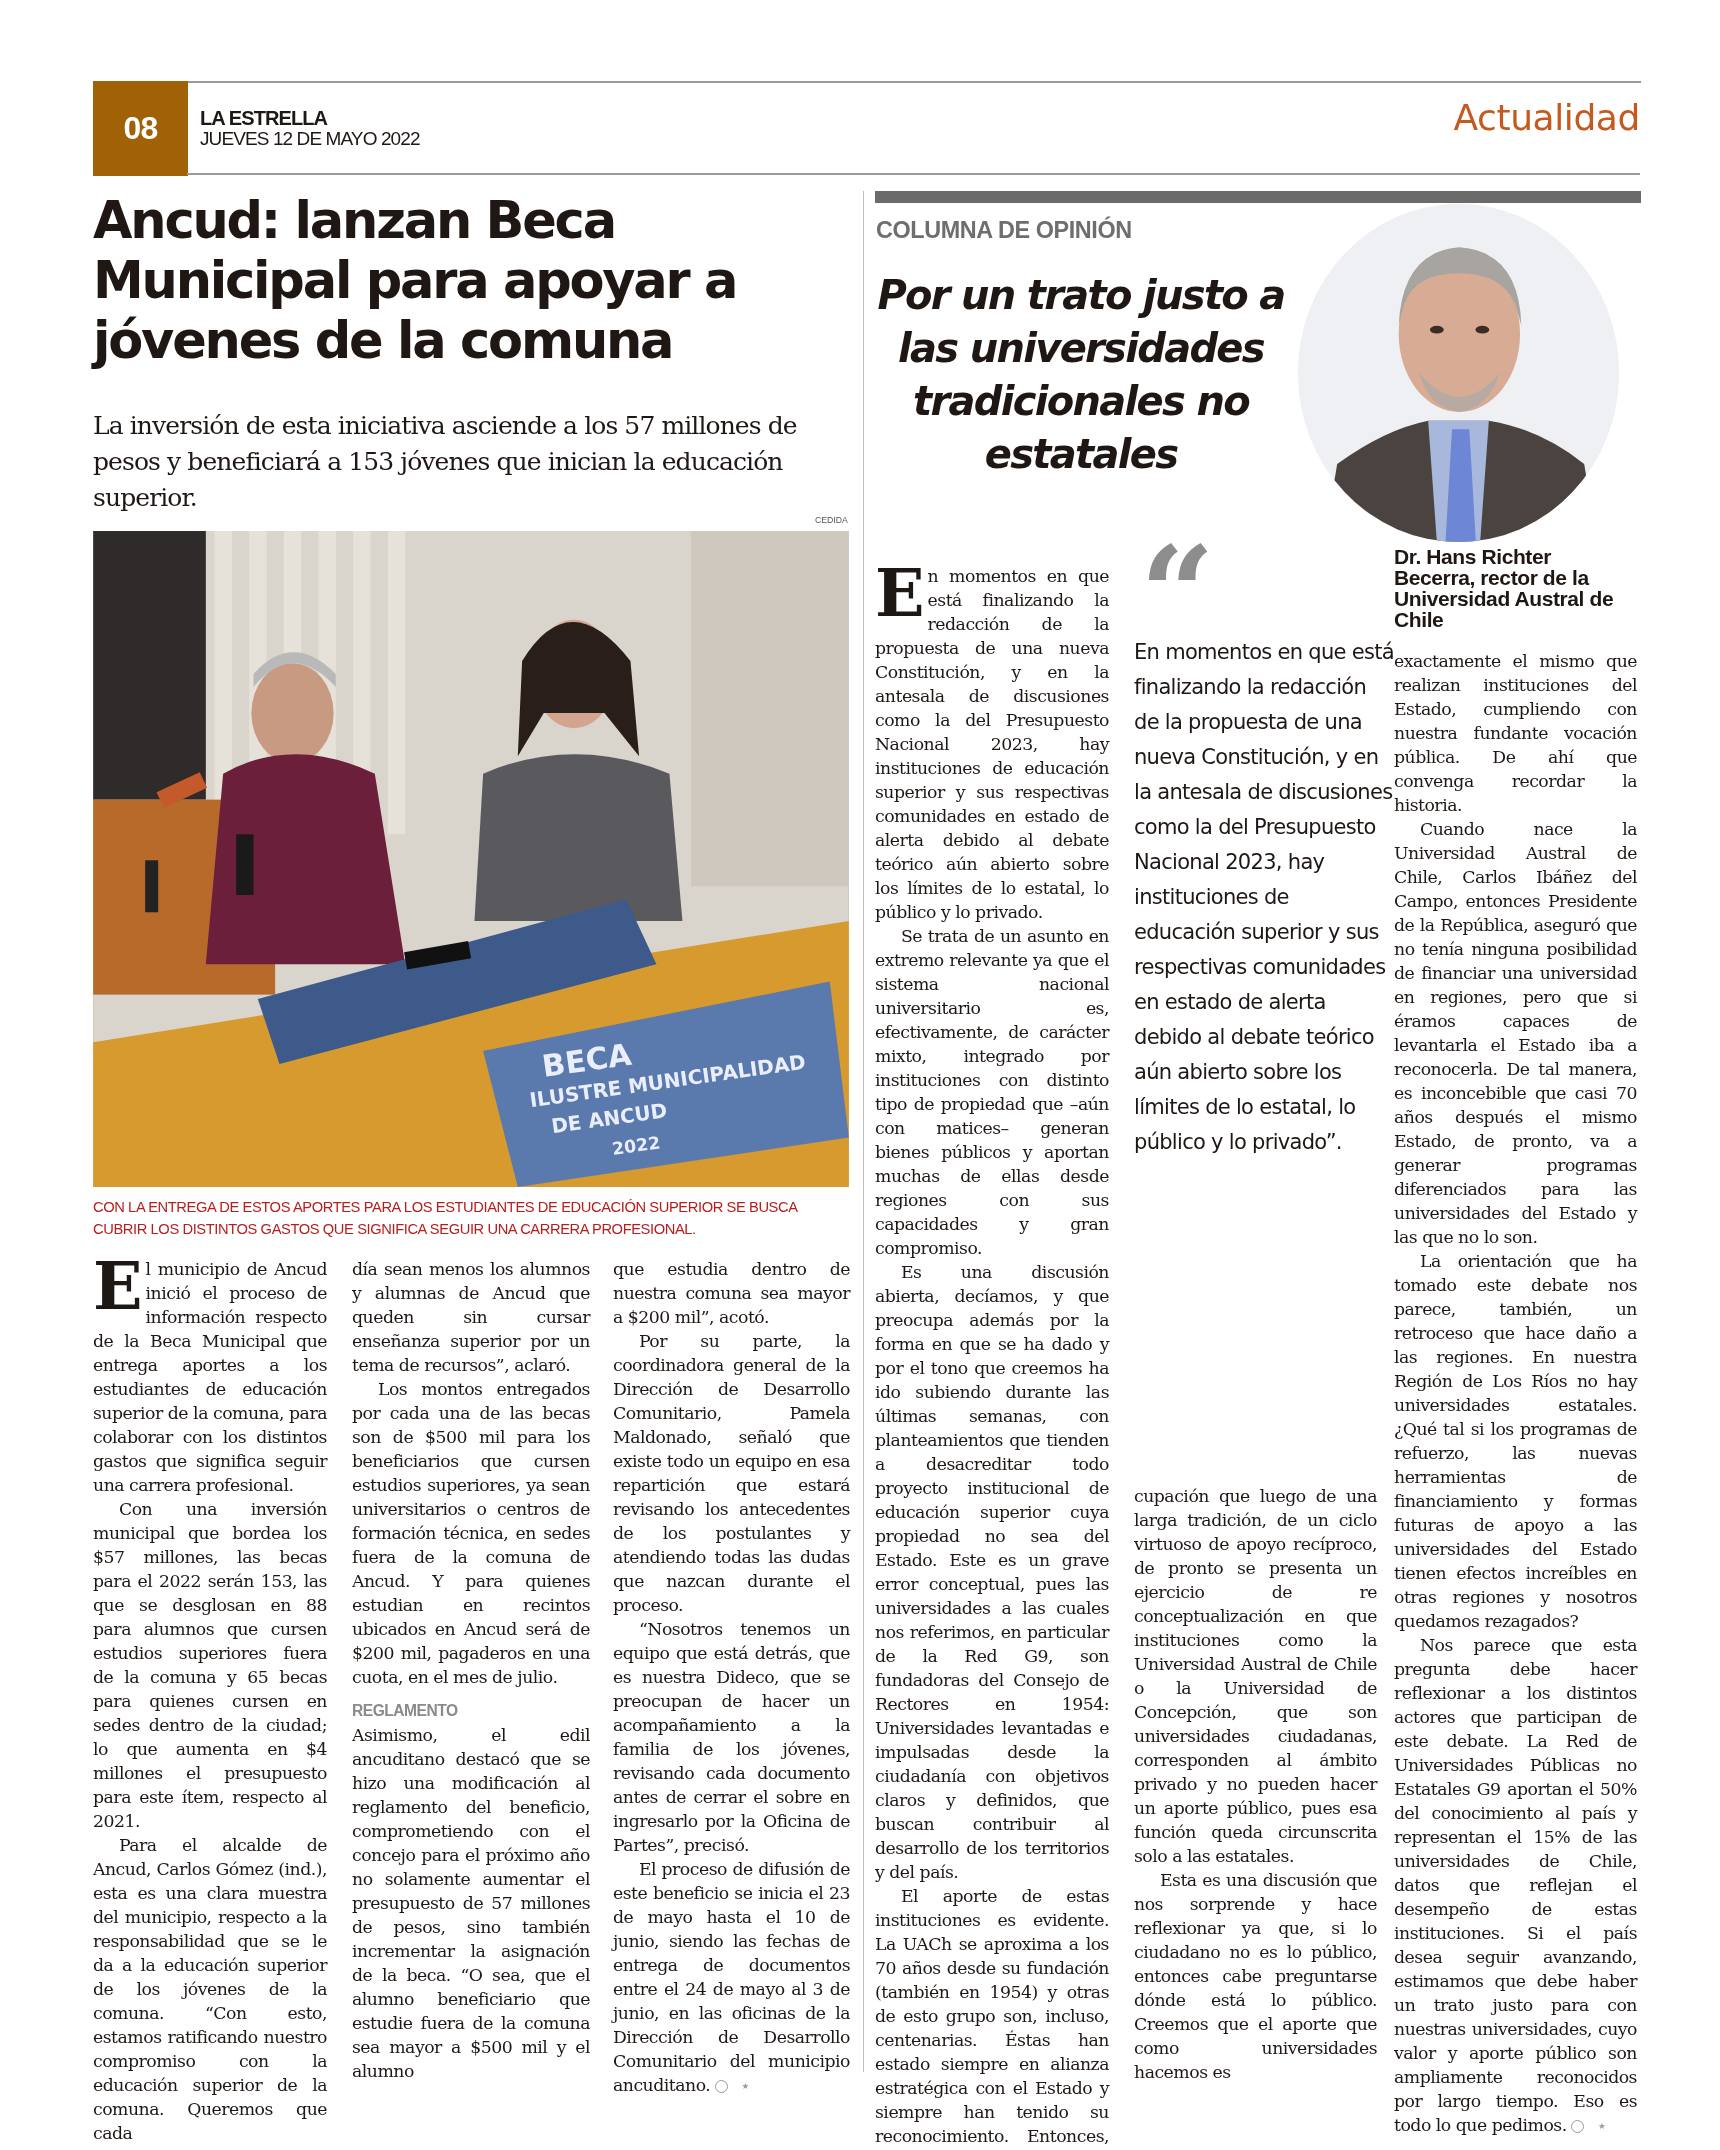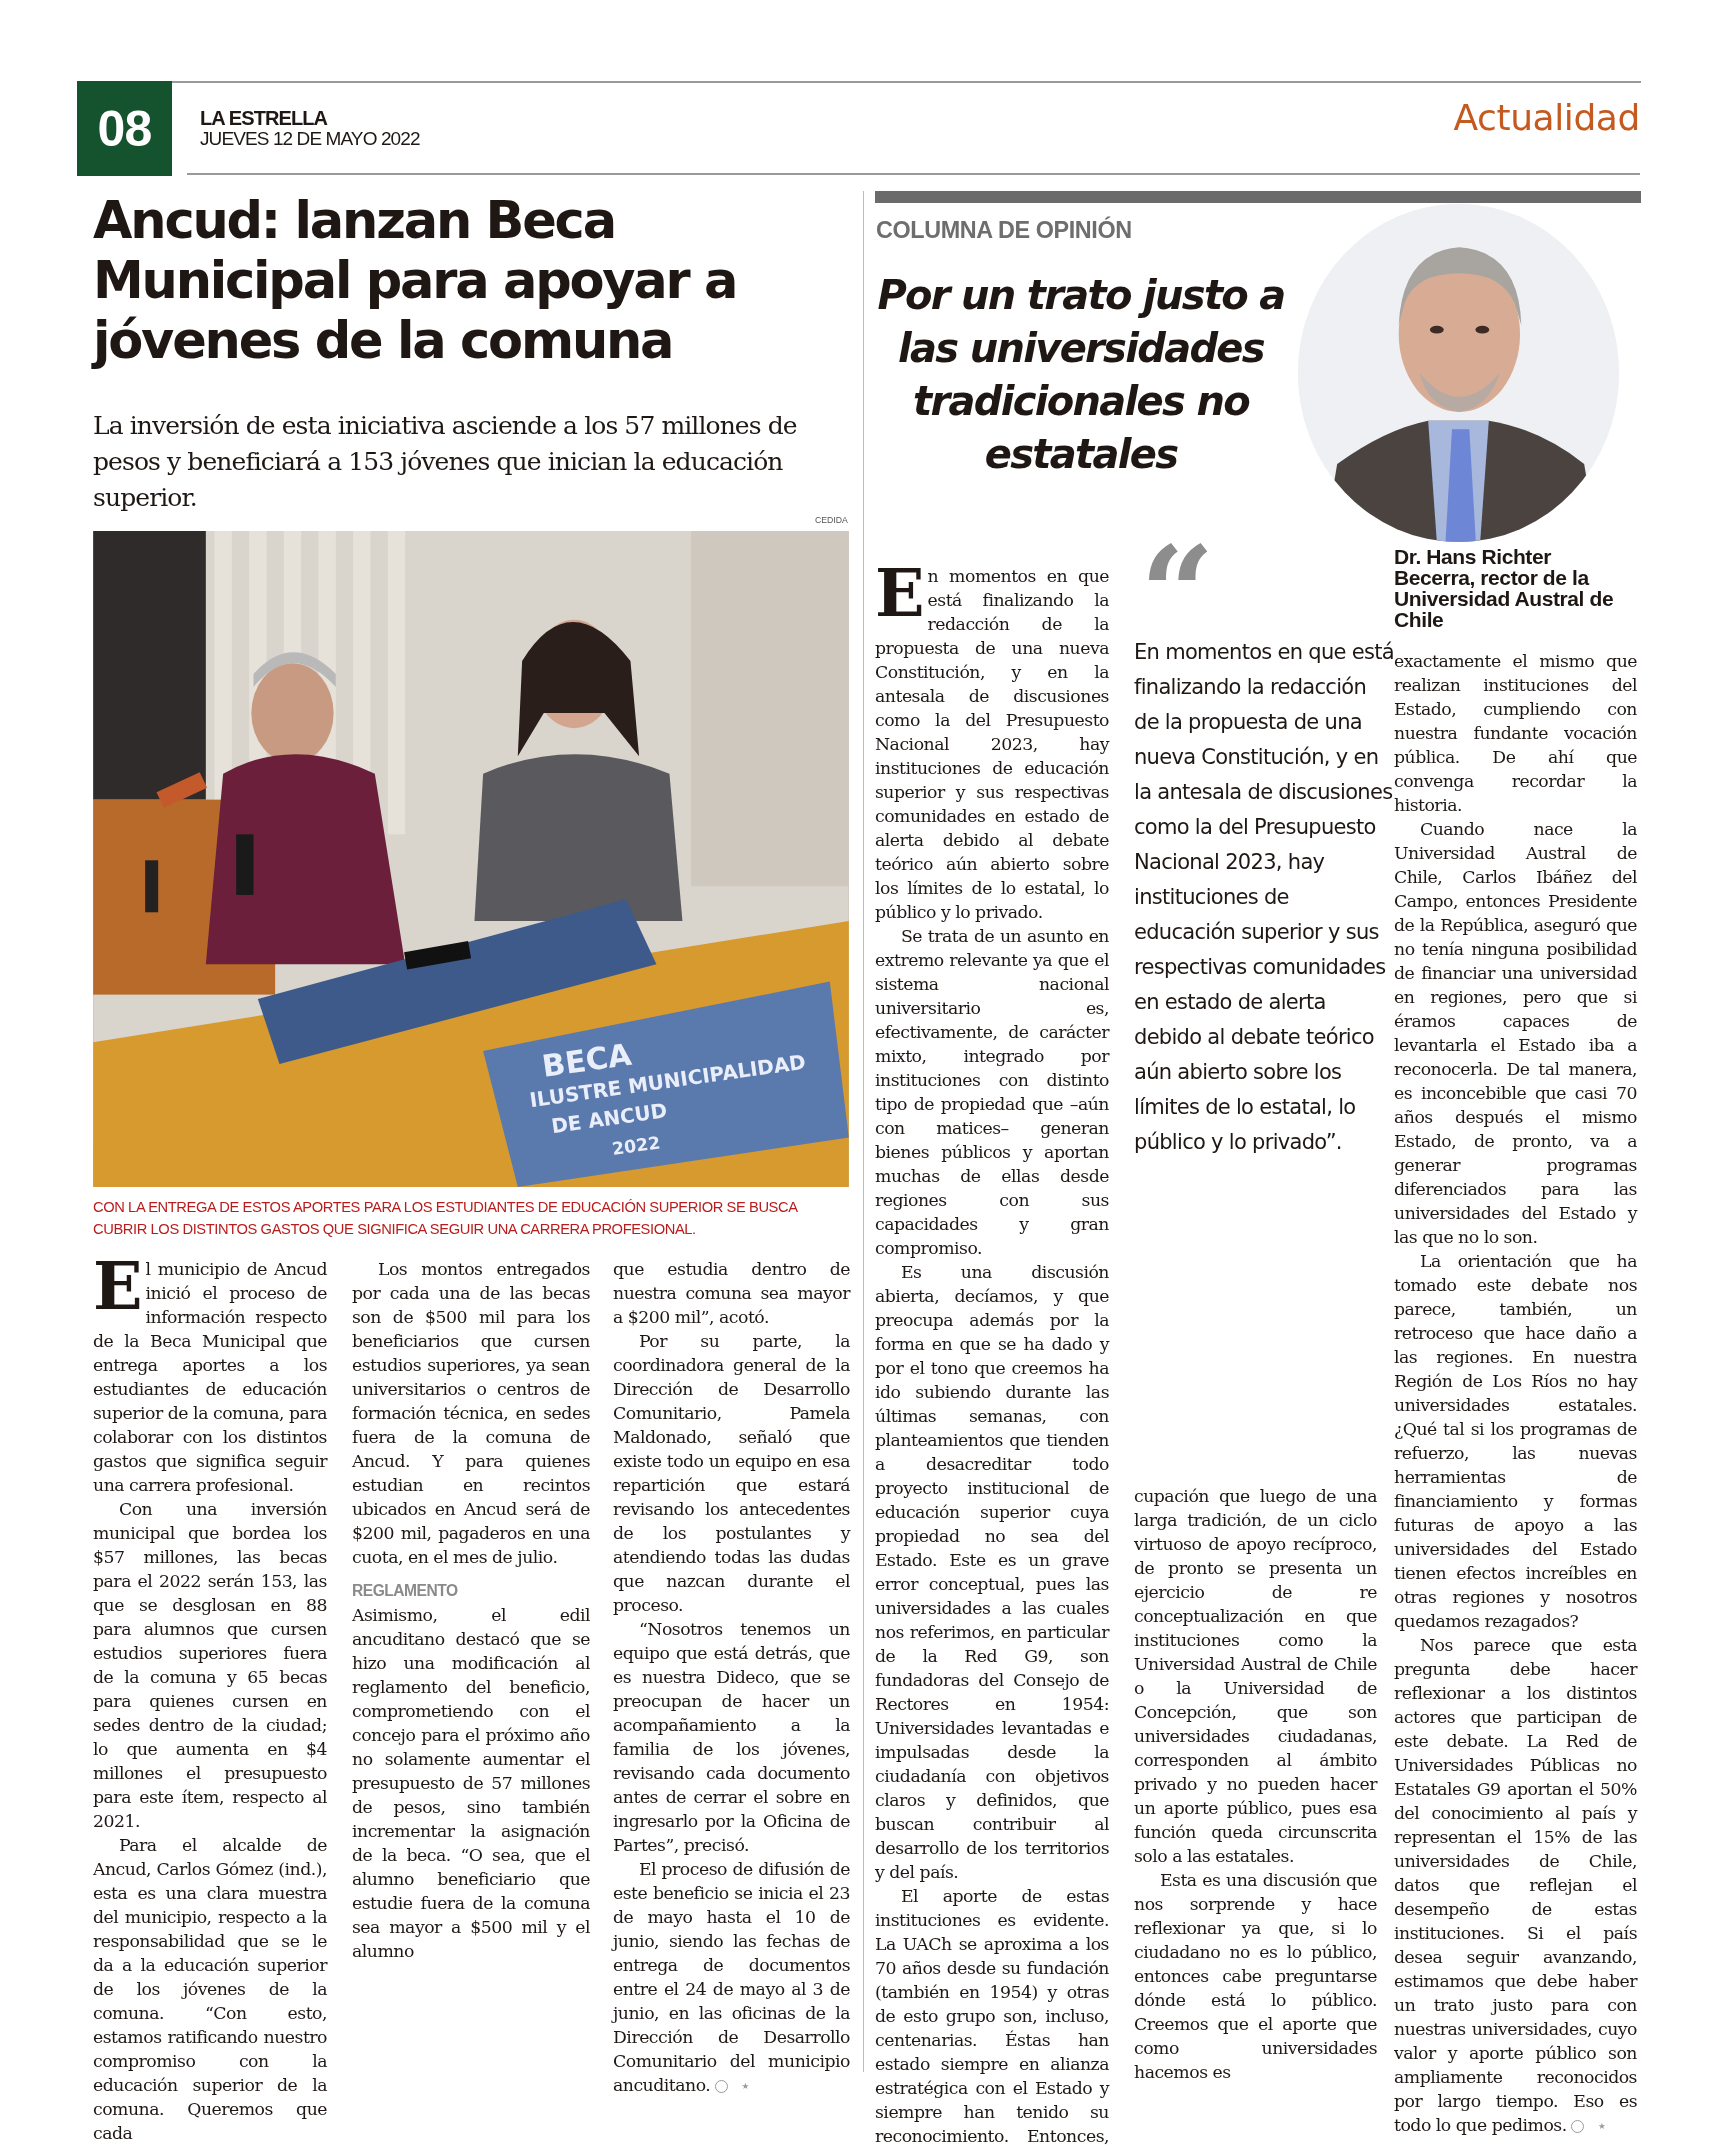--- a/index.html
+++ b/index.html
@@ -1,19 +1,19 @@
 <!DOCTYPE html>
 <html style="font-size:7px"><head>
 <meta charset="utf-8">
 <style>
   html,body{margin:0;padding:0;background:#fff;}
   body{width:1720px;height:2151px;position:relative;overflow:hidden;color:#1e1714;}
   .abs{position:absolute;}
   
-  #pagebox{left:77px;top:81px;width:95px;height:95px;background:#14532d;color:#fff;font-family:"Liberation Sans",sans-serif;font-weight:bold;font-size:50px;display:flex;align-items:center;justify-content:center;letter-spacing:-0.9px;}
+  #pagebox{left:93px;top:81px;width:95px;height:95px;background:#a16207;color:#fff;font-family:"Liberation Sans",sans-serif;font-weight:bold;font-size:32px;display:flex;align-items:center;justify-content:center;letter-spacing:-0.9px;}
   #toprule{left:93px;top:81px;width:1548px;height:1.7px;background:#9a9a9a;}
   #headrule{left:187px;top:173px;width:1453px;height:1.7px;background:#9a9a9a;}
   #paper{left:200px;top:107px;font-family:"Liberation Sans",sans-serif;font-weight:bold;font-size:20px;letter-spacing:-0.9px;}
   #date{left:200px;top:128px;font-family:"Liberation Sans",sans-serif;font-size:19px;letter-spacing:-0.9px;}
   #section{right:80px;top:97px;font-family:"DejaVu Sans",sans-serif;font-size:36px;color:#c45a1f;letter-spacing:-0.4px;}
   
   #headline{left:93px;top:191px;width:772px;font-family:"DejaVu Sans",sans-serif;font-weight:bold;font-size:51px;line-height:60px;letter-spacing:-2.2px;}
   #subhead{left:93px;top:408px;width:772px;font-family:"DejaVu Serif",serif;font-size:25px;line-height:36px;letter-spacing:-0.9px;}
   #credit{left:815px;top:515px;font-family:"Liberation Sans",sans-serif;font-size:8.7px;color:#555;}
   #photo{left:93px;top:531px;width:756px;height:656px;overflow:hidden;background:linear-gradient(180deg,#c9c6c0 0%,#d8d3cb 30%,#b7a693 55%,#c99a3e 72%,#7d8fb0 88%,#5e6f8f 100%);}
@@ -96,20 +96,21 @@
   </svg>
 </div>
 <div class="abs" id="caption">CON LA ENTREGA DE ESTOS APORTES PARA LOS ESTUDIANTES DE EDUCACIÓN SUPERIOR SE BUSCA CUBRIR LOS DISTINTOS GASTOS QUE SIGNIFICA SEGUIR UNA CARRERA PROFESIONAL.</div>
 
 <div class="col" id="lc1">
   <p class="first"><span class="drop">E</span><span>l municipio de Ancud inició el proceso de información respecto de la Beca Municipal que entrega aportes a los estudiantes de educación superior de la comuna, para colaborar con los distintos gastos que significa seguir una carrera profesional.</span></p>
   <p>Con una inversión municipal que bordea los $57 millones, las becas para el 2022 serán 153, las que se desglosan en 88 para alumnos que cursen estudios superiores fuera de la comuna y 65 becas para quienes cursen en sedes dentro de la ciudad; lo que aumenta en $4 millones el presupuesto para este ítem, respecto al 2021.</p>
   <p>Para el alcalde de Ancud, Carlos Gómez (ind.), esta es una clara muestra del municipio, respecto a la responsabilidad que se le da a la educación superior de los jóvenes de la comuna. “Con esto, estamos ratificando nuestro compromiso con la educación superior de la comuna. Queremos que cada</p>
 </div>
 <div class="col" id="lc2">
+  <p class="first">día sean menos los alumnos y alumnas de Ancud que queden sin cursar enseñanza superior por un tema de recursos”, aclaró.</p>
   <p>Los montos entregados por cada una de las becas son de $500 mil para los beneficiarios que cursen estudios superiores, ya sean universitarios o centros de formación técnica, en sedes fuera de la comuna de Ancud. Y para quienes estudian en recintos ubicados en Ancud será de $200 mil, pagaderos en una cuota, en el mes de julio.</p>
   <div class="subtitle">REGLAMENTO</div>
   <p class="first">Asimismo, el edil ancuditano destacó que se hizo una modificación al reglamento del beneficio, comprometiendo con el concejo para el próximo año no solamente aumentar el presupuesto de 57 millones de pesos, sino también incrementar la asignación de la beca. “O sea, que el alumno beneficiario que estudie fuera de la comuna sea mayor a $500 mil y el alumno</p>
 </div>
 <div class="col" id="lc3">
   <p class="first">que estudia dentro de nuestra comuna sea mayor a $200 mil”, acotó.</p>
   <p>Por su parte, la coordinadora general de la Dirección de Desarrollo Comunitario, Pamela Maldonado, señaló que existe todo un equipo en esa repartición que estará revisando los antecedentes de los postulantes y atendiendo todas las dudas que nazcan durante el proceso.</p>
   <p>“Nosotros tenemos un equipo que está detrás, que es nuestra Dideco, que se preocupan de hacer un acompañamiento a la familia de los jóvenes, revisando cada documento antes de cerrar el sobre en ingresarlo por la Oficina de Partes”, precisó.</p>
   <p><span>El proceso de difusión de este beneficio se inicia el 23 de mayo hasta el 10 de junio, siendo las fechas de entrega de documentos entre el 24 de mayo al 3 de junio, en las oficinas de la Dirección de Desarrollo Comunitario del municipio ancuditano.</span><span class="endmark">★</span></p>
 </div>

